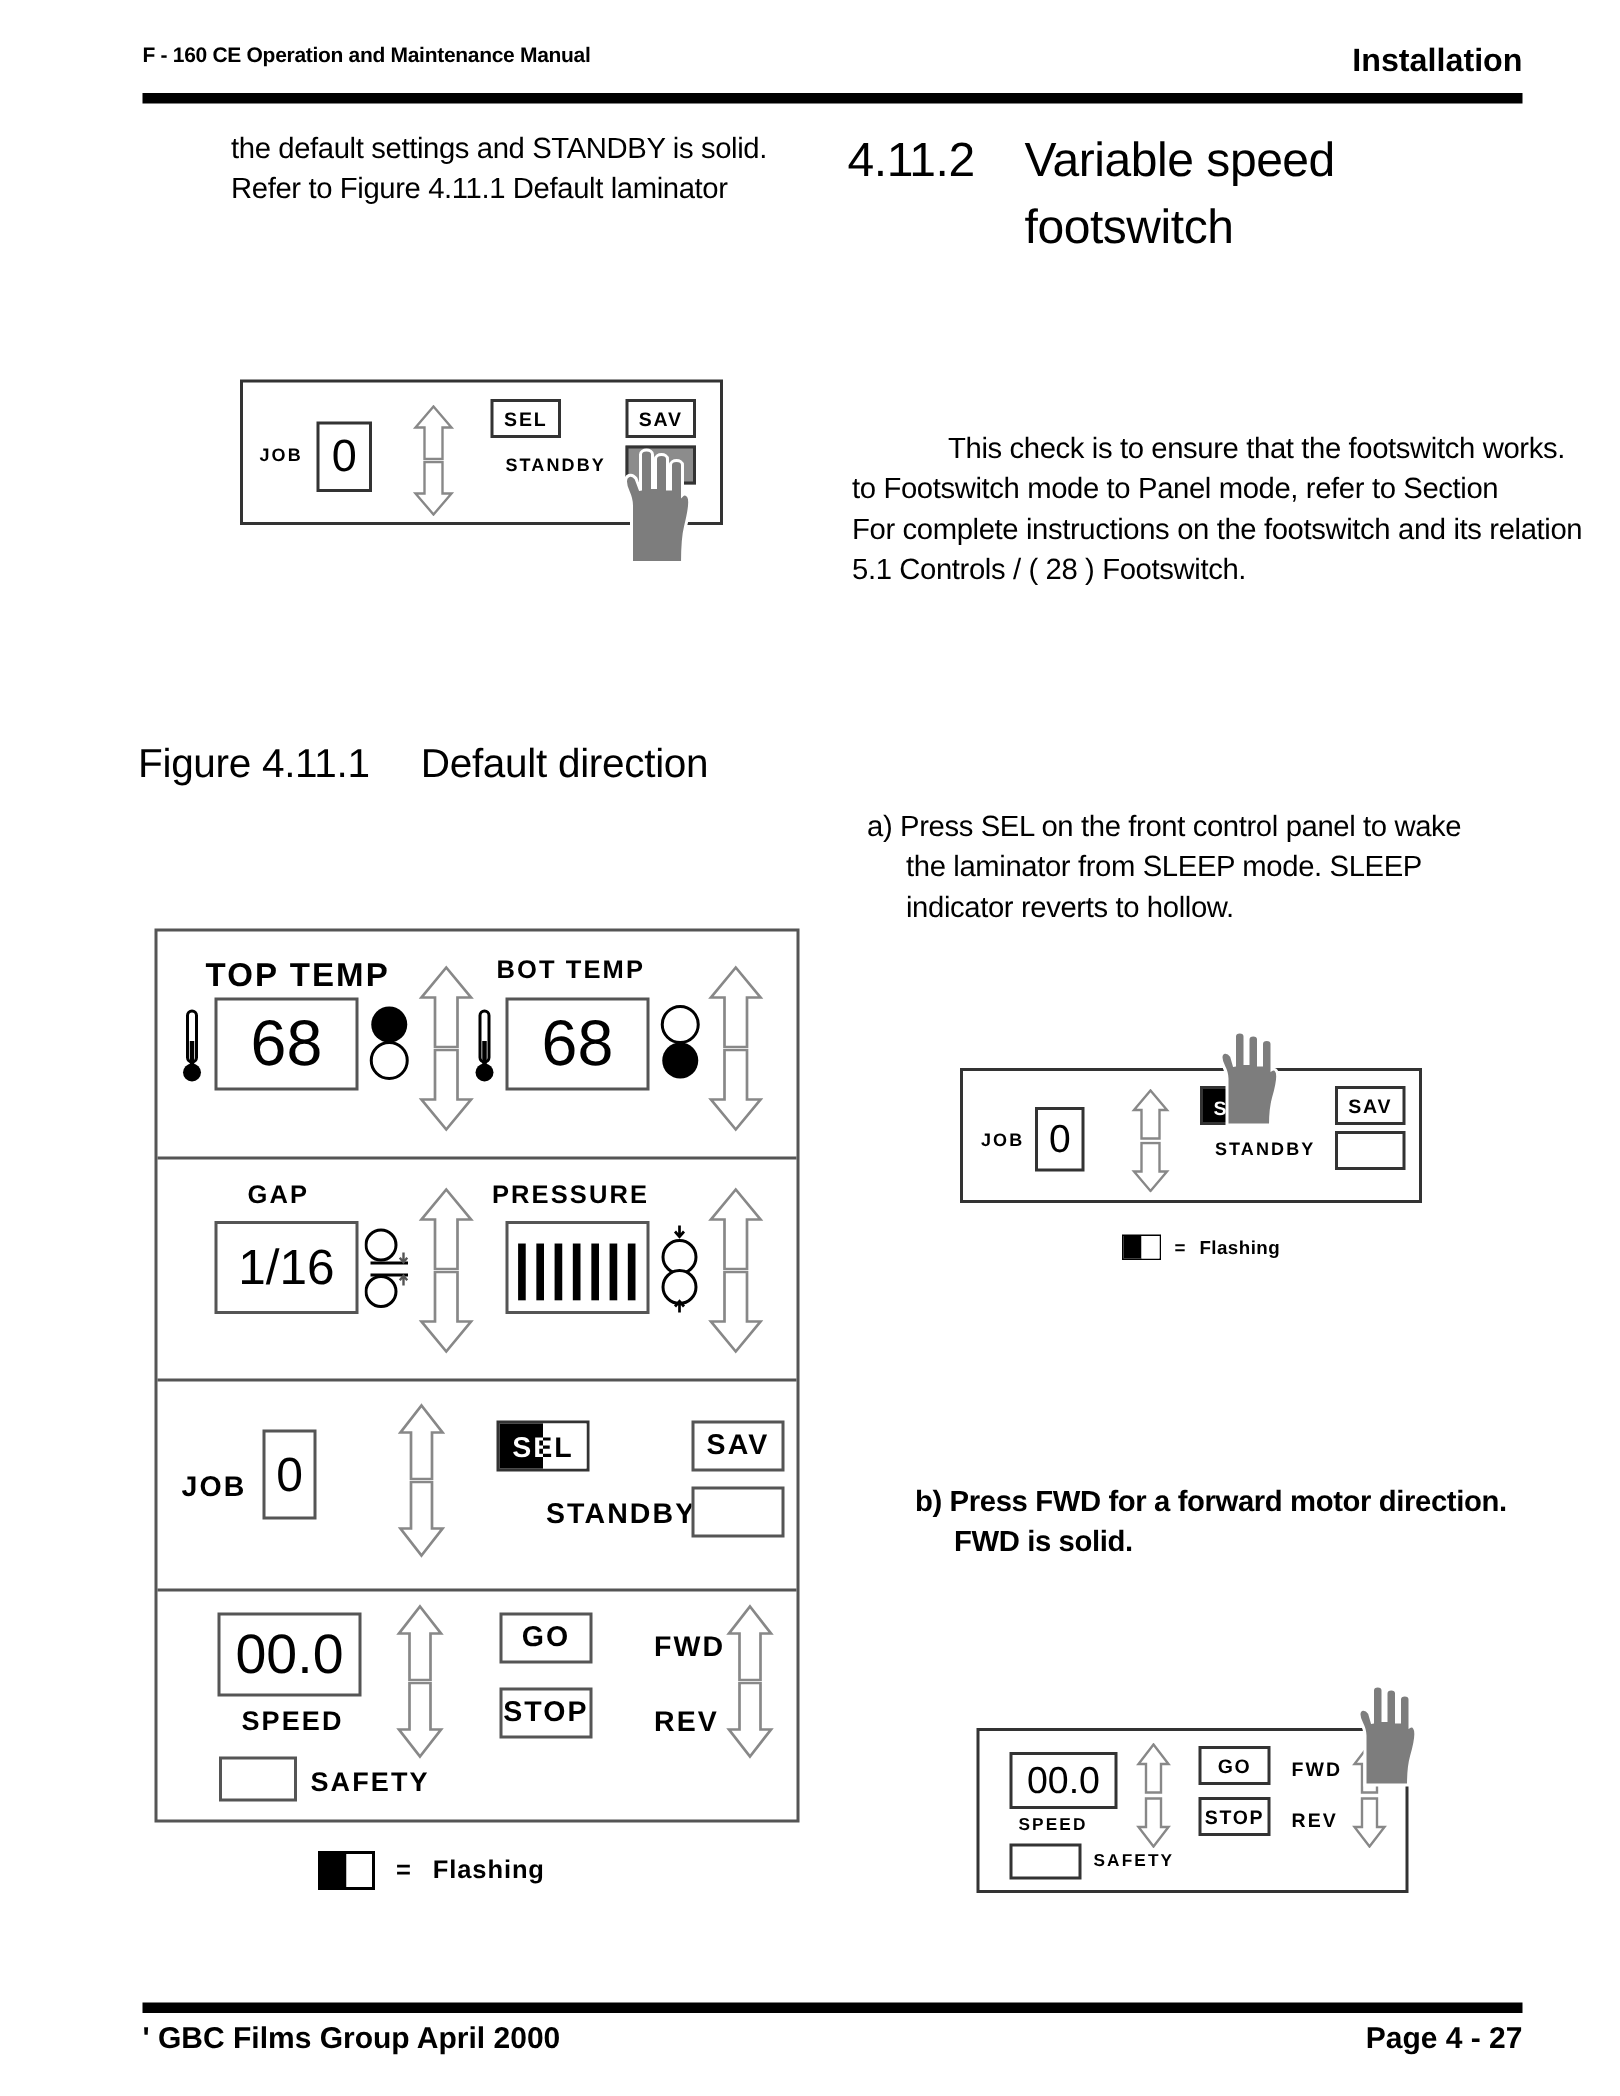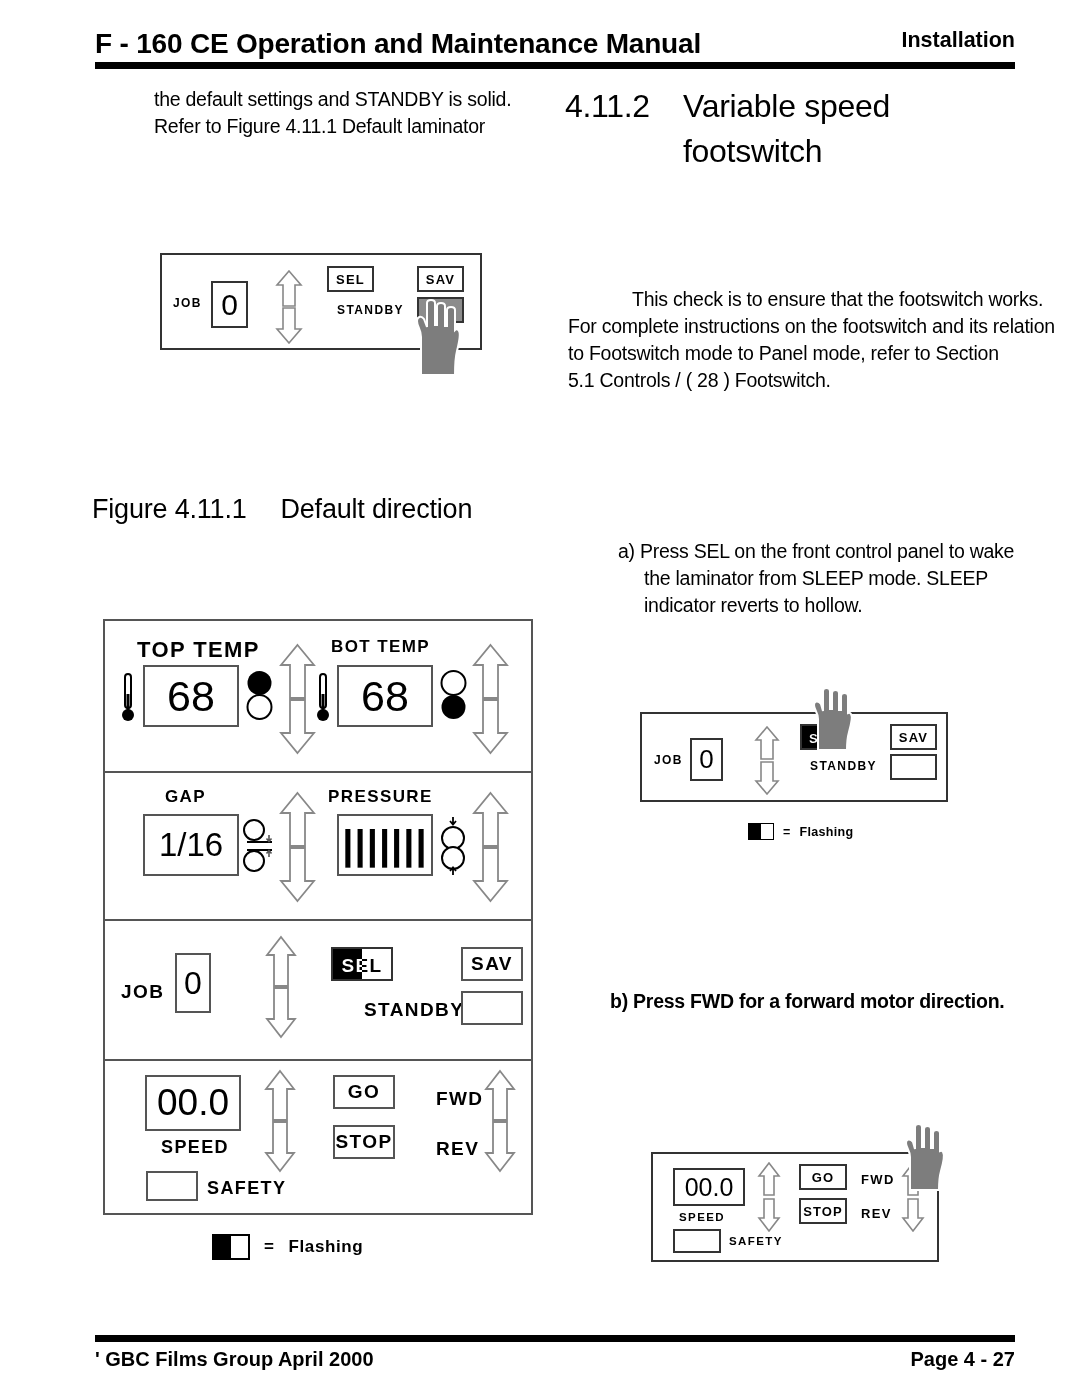--- a/index.html
+++ b/index.html
@@ -8,40 +8,40 @@
     background:#ffffff;
     font-family:"Liberation Sans", sans-serif;
     color:#000;
     position:relative;
     overflow:hidden;
   }
   .page{position:absolute;inset:0;}
 
   
   .hdr{position:absolute;left:95px;top:28px;width:920px;}
-  .hdr-left{position:absolute;left:0;top:0;font-size:28px;font-weight:bold;letter-spacing:-0.2px;white-space:nowrap;}
+  .hdr-left{position:absolute;left:0;top:0;font-size:14px;font-weight:bold;letter-spacing:-0.2px;white-space:nowrap;}
   .hdr-right{position:absolute;right:0;top:0;font-size:21.5px;font-weight:bold;white-space:nowrap;}
   .rule-top{position:absolute;left:95px;top:62px;width:920px;height:7px;background:#000;}
 
   
   .rule-bot{position:absolute;left:95px;top:1335px;width:920px;height:7px;background:#000;}
   .ftr-left{position:absolute;left:95px;top:1348px;font-size:20px;font-weight:bold;white-space:nowrap;}
   .ftr-right{position:absolute;right:65px;top:1348px;font-size:20px;font-weight:bold;white-space:nowrap;}
 
   
   .blk{position:absolute;font-size:19.5px;line-height:27px;letter-spacing:-0.25px;}
   .blk .li{display:block;white-space:nowrap;}
   .ind{padding-left:26px;}
 
   #step-u{left:128px;top:86px;width:440px;}
   #sect-title{left:565px;top:84px;width:470px;font-size:32px;line-height:45px;letter-spacing:-0.3px;}
   #sect-title .n{display:inline-block;width:118px;}
   #sect-title .l2{display:block;padding-left:118px;}
   #para-check{left:568px;top:286px;width:500px;}
-  #step-a{left:618px;top:538px;width:440px;}
+  #step-a{left:578px;top:538px;width:440px;}
   #step-b{left:610px;top:988px;width:440px;font-weight:bold;}
 
   #fig-caption{position:absolute;left:92px;top:494px;font-size:27px;letter-spacing:-0.2px;white-space:nowrap;}
   #fig-caption .gap{display:inline-block;width:34px;}
 
   
   .panel{position:absolute;border:2.5px solid #555;background:#fff;box-sizing:border-box;}
   .panel.thin{border:2px solid #333;}
   .cell{position:absolute;border:2.5px solid #555;background:#fff;box-sizing:border-box;
         display:flex;align-items:center;justify-content:center;}
@@ -124,33 +124,34 @@
       </svg>
     </div>
   </div>
 
   <div id="fig-caption">
     <span>Figure 4.11.1</span><span class="gap"></span><span>Default  direction</span>
   </div>
 
   <div class="blk" id="para-check">
     <span class="li" style="padding-left:64px;">This check is to ensure that the footswitch works.</span>
+    <span class="li">to  Footswitch  mode to   Panel  mode, refer to Section</span>
     <span class="li">For complete instructions on the footswitch and its relation</span>
-    <span class="li">to  Footswitch  mode to   Panel  mode, refer to Section</span>
     <span class="li">5.1 Controls  / ( 28 ) Footswitch.</span>
   </div>
 
   <div class="blk" id="step-a">
     <span class="li">a) Press SEL on the front control panel to wake</span>
     <span class="li ind">the laminator from SLEEP mode. SLEEP</span>
     <span class="li ind">indicator reverts to hollow.</span>
   </div>
 
   <div class="blk" id="step-b">
     <span class="li">b) Press FWD     for a forward motor direction.</span>
+    <span class="li ind">FWD is solid.</span>
   </div>
 
   <div class="panel" style="left:103px;top:619px;width:430px;height:596px;">
 
     <div style="position:absolute;left:0;top:0;width:100%;height:152px;border-bottom:2.5px solid #555;box-sizing:border-box;">
       <span class="lbl" style="left:32px;top:16px;font-size:22px;">TOP TEMP</span>
       <div class="thermo" style="left:16px;top:51px;">
         <svg width="14" height="52" viewBox="0 0 14 52">
           <rect x="4" y="2" width="6" height="34" rx="3" fill="#fff" stroke="#000" stroke-width="2"></rect>
           <rect x="5.5" y="22" width="3" height="16" fill="#000"></rect>

